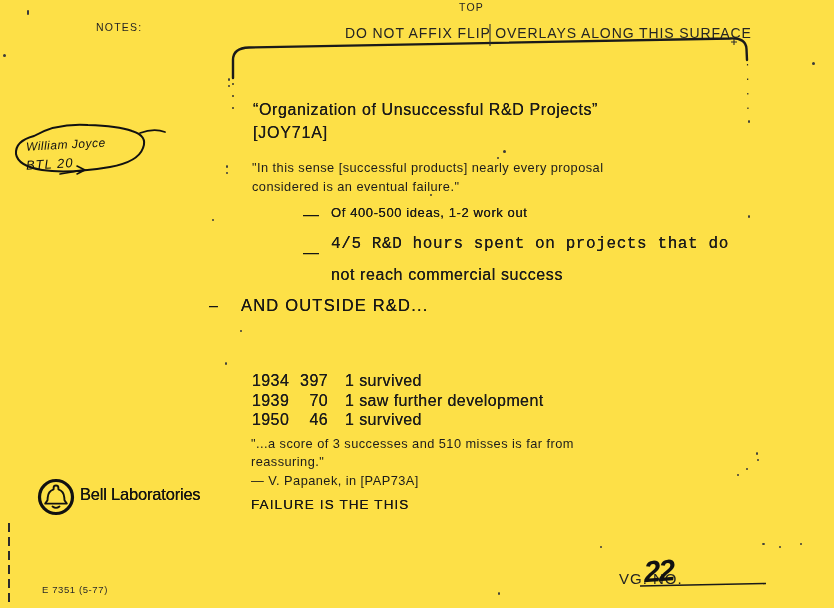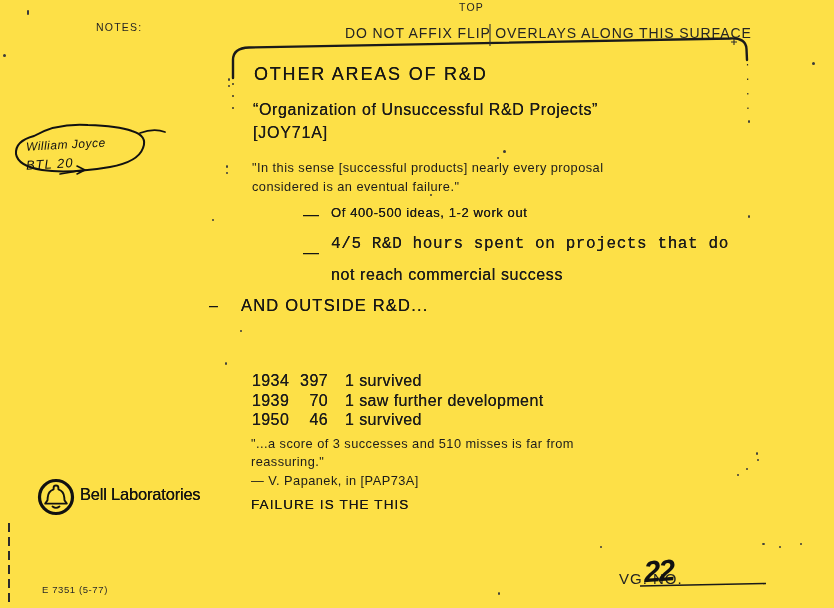--- a/index.html
+++ b/index.html
@@ -81,21 +81,20 @@
   </svg>
 
   <svg class="abs annotation-svg" width="165" height="76" viewBox="0 0 165 76">
     <path d="M 26 20 Q 48 7 80 9 Q 110 10 124 15 Q 140 20 135 32 Q 130 46 102 51 Q 60 58 34 54 Q 10 50 8 38 Q 7 25 26 20" fill="none" stroke="#111" stroke-width="2" stroke-linecap="round"></path>
     <path d="M 132 17 Q 146 12 157 16" fill="none" stroke="#111" stroke-width="1.8" stroke-linecap="round"></path>
     <text x="18" y="32" font-size="12" font-style="italic" letter-spacing="0.5" fill="#111" transform="rotate(-3 70 30)">William Joyce</text>
     <text x="18" y="52" font-size="13" font-style="italic" letter-spacing="1" fill="#111" transform="rotate(-3 50 50)">BTL 20</text>
     <path d="M 52 58 L 76 54 M 69 50 L 77 54 L 69 58" fill="none" stroke="#111" stroke-width="1.6" stroke-linecap="round"></path>
   </svg>
 
-  <div class="abs slide-title">OTHER AREAS OF R&amp;D</div>
   <div class="abs subtitle1">“Organization of Unsuccessful R&amp;D Projects”</div>
   <div class="abs subtitle2">[JOY71A]</div>
 
   <div class="abs quote q1l1">"In this sense [successful products] nearly every proposal</div>
   <div class="abs quote q1l2">considered is an eventual failure."</div>
 
   <div class="abs dash b1-dash">—</div>
   <div class="abs b1-text">Of 400-500 ideas, 1-2 work out</div>
 
   <div class="abs dash b2-dash">—</div>

